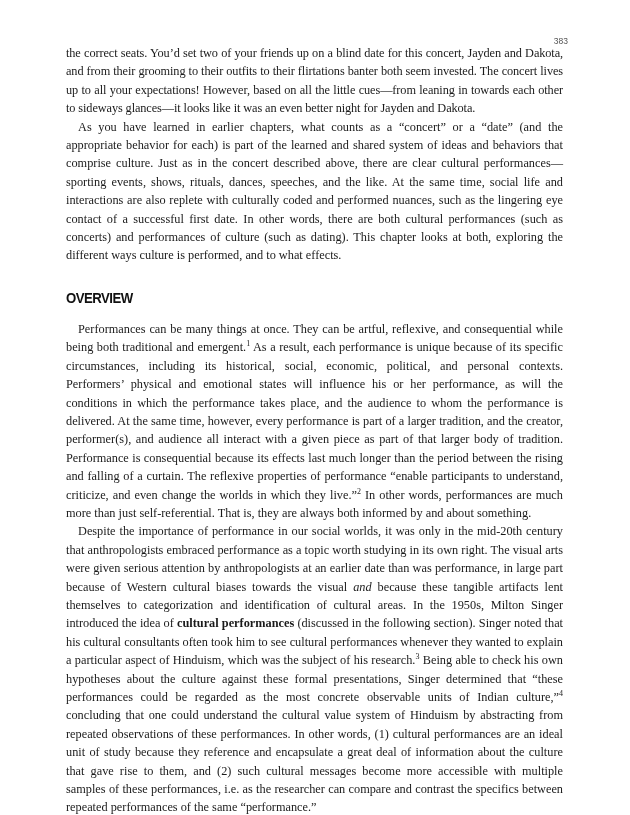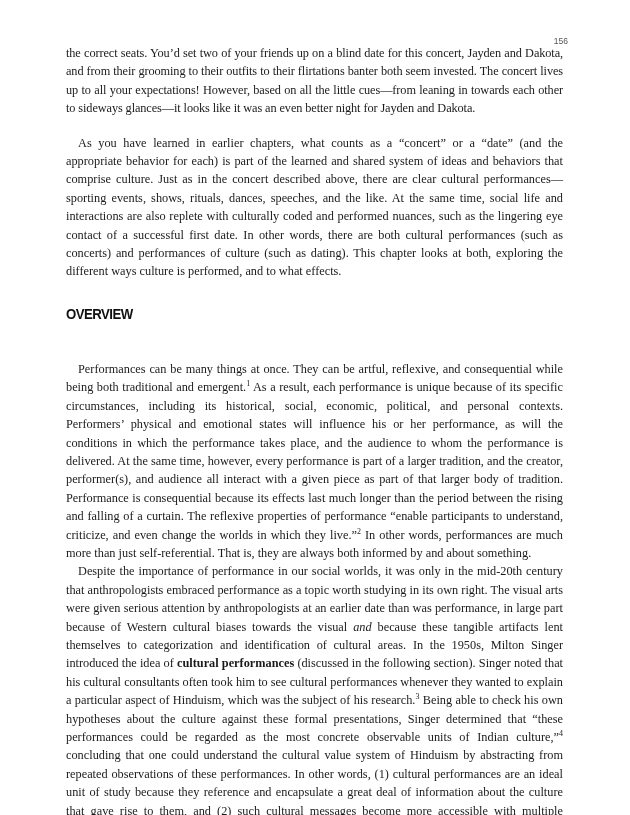--- a/index.html
+++ b/index.html
@@ -3,32 +3,32 @@
 <meta charset="utf-8">
 <style>
   html, body { margin: 0; padding: 0; background: #ffffff; }
   body { width: 630px; height: 815px; position: relative; overflow: hidden;
          font-family: "Liberation Serif", "DejaVu Serif", serif; color: #1a1a1a; }
   .page-number { position: absolute; top: 36px; right: 62px; font-family: "Liberation Sans", "DejaVu Sans", sans-serif;
                  font-size: 8.5px; color: #555; }
   .content { position: absolute; left: 66px; width: 497px; top: 44px; }
   p { margin: 0; font-size: 12.3px; line-height: 18.4px; text-align: justify; text-indent: 12px; hyphens: none; }
   p.intro { text-indent: 0; letter-spacing: -0.1px; }
-  p.gap-top { margin-top: 16px; }
+  p.gap-top { margin-top: 0; }
   h2 { margin: 24px 0 0 0; font-family: "Liberation Sans", "DejaVu Sans", sans-serif; font-weight: bold;
        font-size: 15px; letter-spacing: -0.6px; transform: scaleX(0.88); transform-origin: left; color: #111; }
-  p.after-heading { margin-top: 38px; }
+  p.after-heading { margin-top: 14px; }
   sup { font-size: 8px; line-height: 0; vertical-align: super; }
   b { font-weight: bold; font-family: Liberation Serif, serif; }
   i { font-style: italic; }
 </style>
 </head>
 <body>
 
-<div class="page-number">156</div>
+<div class="page-number">383</div>
 
 <div class="content">
   <p class="intro">the correct seats. You’d set two of your friends up on a blind date for this concert, Jayden and Dakota, and from their grooming to their outfits to their flirtations banter both seem invested. The concert lives up to all your expectations! However, based on all the little cues—from leaning in towards each other to sideways glances—it looks like it was an even better night for Jayden and Dakota.</p>
 
   <p class="gap-top">As you have learned in earlier chapters, what counts as a “concert” or a “date” (and the appropriate behavior for each) is part of the learned and shared system of ideas and behaviors that comprise culture. Just as in the concert described above, there are clear cultural performances—sporting events, shows, rituals, dances, speeches, and the like. At the same time, social life and interactions are also replete with culturally coded and performed nuances, such as the lingering eye contact of a successful first date. In other words, there are both cultural performances (such as concerts) and performances of culture (such as dating). This chapter looks at both, exploring the different ways culture is performed, and to what effects.</p>
 
   <h2>OVERVIEW</h2>
 
   <p class="after-heading"><span>Performances can be many things at once. They can be artful, reflexive, and consequential while being both traditional and emergent.</span><sup>1</sup><span> As a result, each performance is unique because of its specific circumstances, including its historical, social, economic, political, and personal contexts. Performers’ physical and emotional states will influence his or her performance, as will the conditions in which the performance takes place, and the audience to whom the performance is delivered. At the same time, however, every performance is part of a larger tradition, and the creator, performer(s), and audience all interact with a given piece as part of that larger body of tradition. Performance is consequential because its effects last much longer than the period between the rising and falling of a curtain. The reflexive properties of performance “enable participants to understand, criticize, and even change the worlds in which they live.”</span><sup>2</sup><span> In other words, performances are much more than just self-referential. That is, they are always both informed by and about something.</span></p>
 

